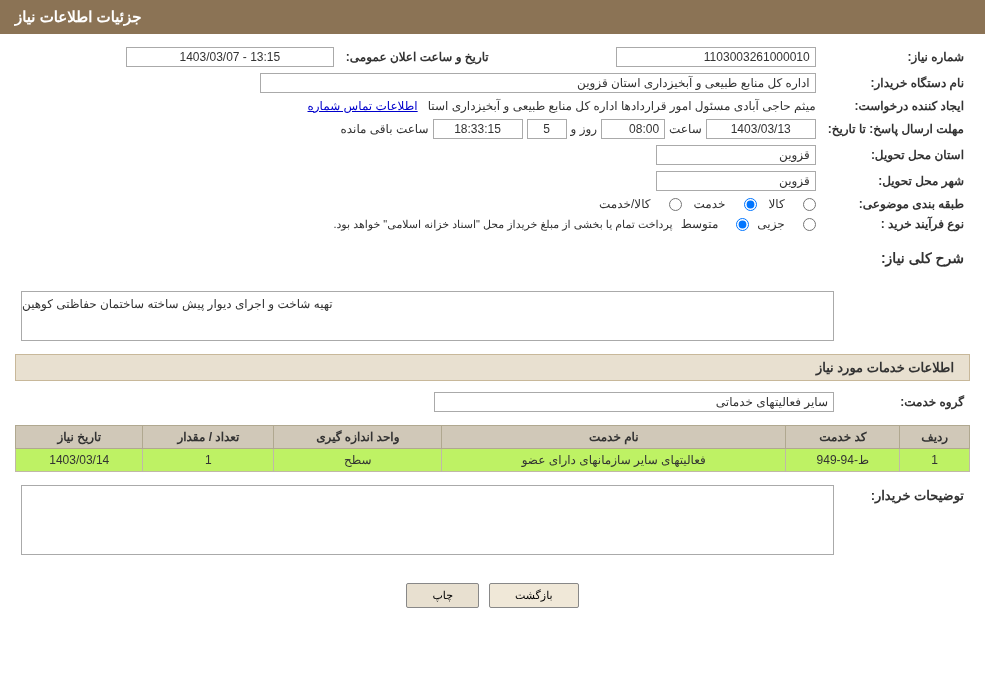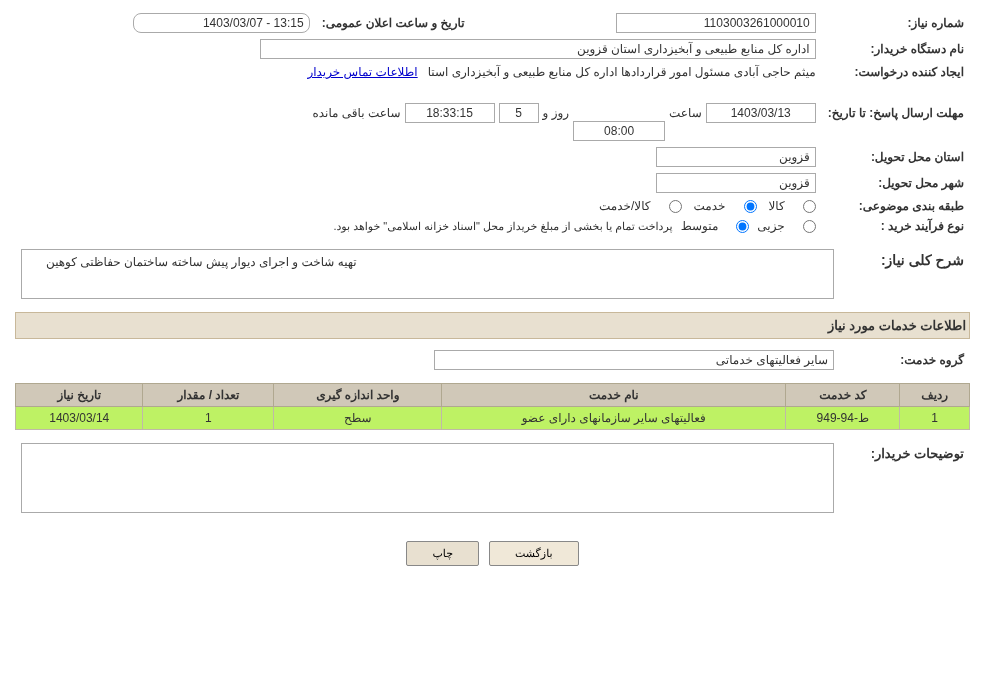--- a/index.html
+++ b/index.html
@@ -23,21 +23,21 @@
       font-size: 15px;
       font-weight: bold;
       direction: rtl;
     }
     .content-area {
       padding: 10px 15px;
     }
     .section-title {
       background: #e8e0d0;
       border: 1px solid #c8b89a;
-      padding: 5px 3px;
+      padding: 5px 15px;
       font-weight: bold;
       font-size: 13px;
       margin-bottom: 8px;
       text-align: right;
       color: #333;
     }
     .info-table {
       width: 100%;
       border-collapse: collapse;
       margin-bottom: 5px;
@@ -137,78 +137,82 @@
     }
     .btn-back {
       background: #f0e8d8;
       border-color: #888;
     }
     .section-block {
       margin-bottom: 10px;
     }
     .need-desc-area {
       border: 1px solid #aaa;
-      padding: 5px 24px;
+      padding: 5px 0;
       min-height: 50px;
       background: #fff;
       font-size: 12px;
       direction: rtl;
       text-align: right;
       color: #333;
       display: flex;
       align-items: flex-start;
       justify-content: flex-end;
+      margin-top: 44px;
     }
   </style>
 </head>
 <body>
 
 <div class="page-wrapper">
 
+  <div class="header-bar">
+    <span>جزئیات اطلاعات نیاز</span>
+  </div>
 
   <div class="content-area">
 
     <div class="section-block">
       <table class="info-table">
 
         <tbody>
             <tr>
           <td class="label-cell">شماره نیاز:</td>
           <td class="value-cell">
             <span class="input-box inline-block" style="width:200px; display:inline-block;">1103003261000010</span>
           </td>
           <td class="label-cell" style="text-align:right; padding-right:20px;">تاریخ و ساعت اعلان عمومی:</td>
           <td class="value-cell">
-            <span class="input-box inline-block" style="width:177px; display:inline-block; direction:ltr; text-align:right;border-radius:8px;">1403/03/07 - 13:15</span>
+            <span class="input-box inline-block" style="width:208px; display:inline-block; direction:ltr; text-align:center;">1403/03/07 - 13:15</span>
           </td>
         </tr>
 
         <tr>
           <td class="label-cell">نام دستگاه خریدار:</td>
           <td class="value-cell" colspan="3">
             <span class="input-box inline-block" style="width:556px; display:inline-block;">اداره کل منابع طبیعی و آبخیزداری استان قزوین</span>
           </td>
         </tr>
 
         <tr>
           <td class="label-cell">ایجاد کننده درخواست:</td>
           <td class="value-cell" colspan="3">
             <span>میثم حاجی آبادی مسئول امور قراردادها اداره کل منابع طبیعی و آبخیزداری استا</span>
             &nbsp;
-            <span class="blue-link">اطلاعات تماس خریدار</span>
+            <span class="blue-link">اطلاعات تماس شماره</span>
           </td>
         </tr>
 
         <tr>
           <td class="label-cell">مهلت ارسال پاسخ: تا تاریخ:</td>
           <td class="value-cell" colspan="3">
             <div class="row-flex">
               <span class="input-box" style="width:110px; display:inline-block; direction:ltr; text-align:center;">1403/03/13</span>
               <span>ساعت</span>
-              <span class="input-box" style="width:92px; display:inline-block; direction:ltr; text-align:center;margin-top:36px;">08:00</span>
+              <span class="input-box" style="width:64px; display:inline-block; direction:ltr; text-align:right;">08:00</span>
               <span>روز و</span>
               <span class="input-box" style="width:40px; display:inline-block; text-align:center;">5</span>
               <span class="input-box" style="width:90px; display:inline-block; direction:ltr; text-align:center;">18:33:15</span>
               <span>ساعت باقی مانده</span>
             </div>
           </td>
         </tr>
 
         <tr>
           <td class="label-cell">استان محل تحویل:</td>

